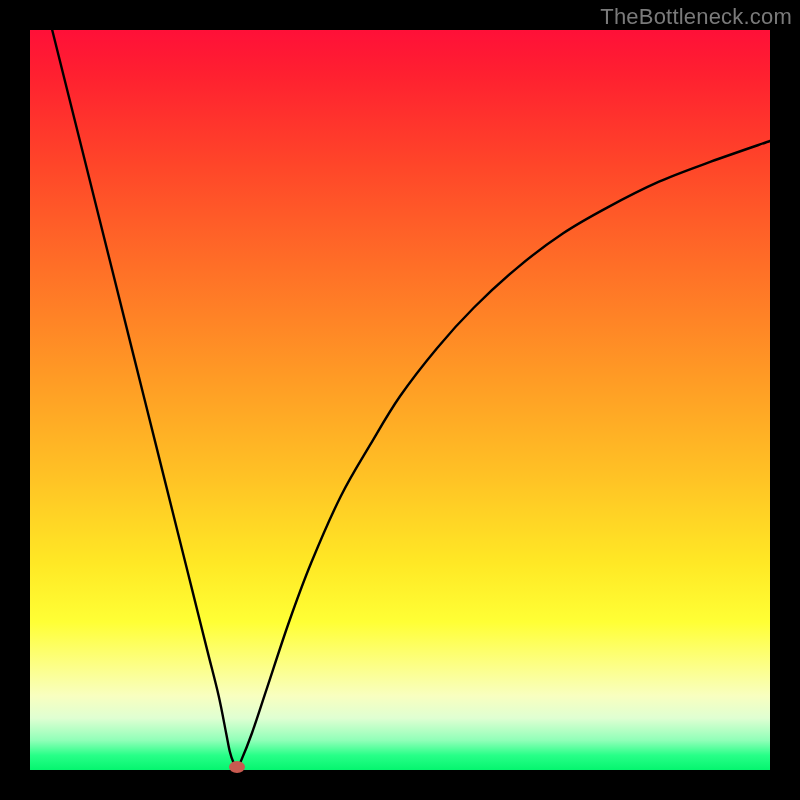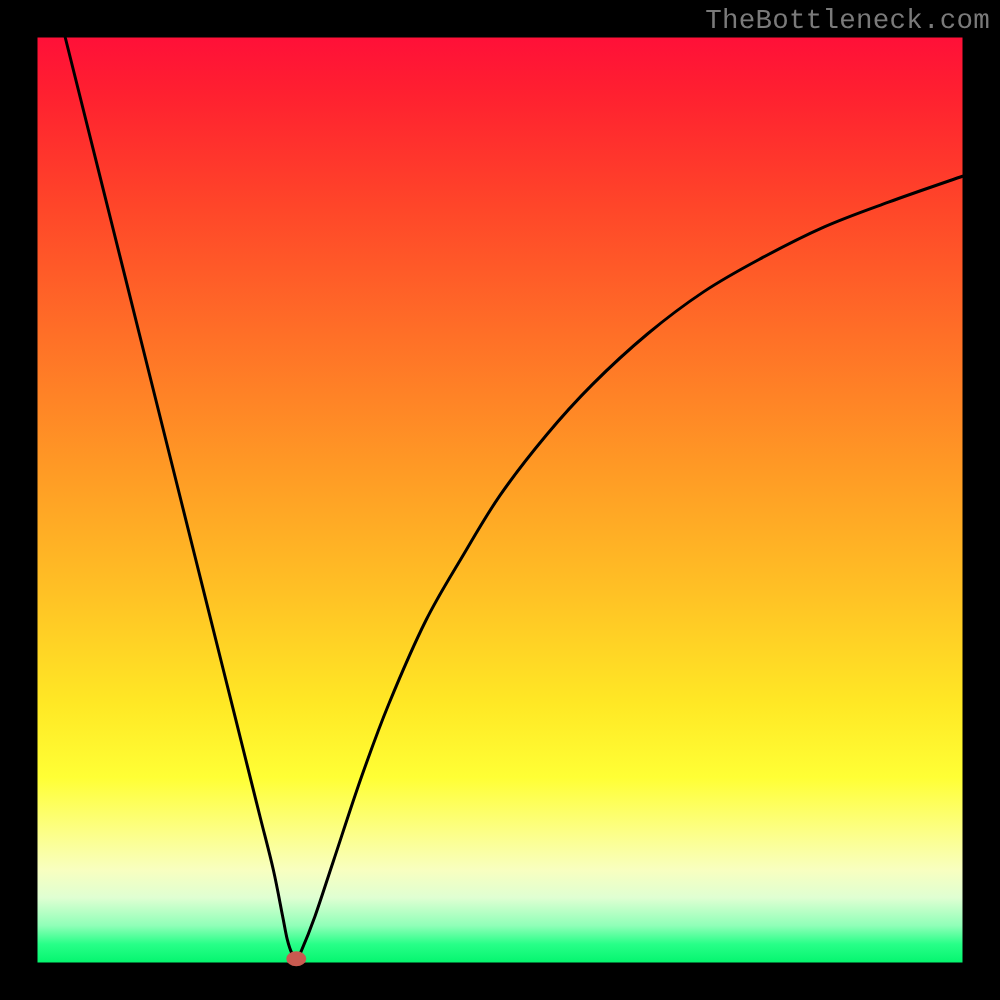--- a/index.html
+++ b/index.html
@@ -29,21 +29,21 @@
       #f8ffc0 90%,
       #dfffd2 93%,
       #90ffb8 96%,
       #28ff88 98%,
       #05f56f 100%);
   }
   .watermark {
     position: absolute;
     top: 4px;
     right: 8px;
-    font-family: Liberation Mono, monospace;
+    font-family: Liberation Sans, sans-serif;
     font-size: 22px;
     color: #7a7a7a;
     letter-spacing: 0.2px;
   }
   svg.curve {
     position: absolute;
     left: 0; top: 0;
     width: 100%; height: 100%;
     overflow: visible;
   }

